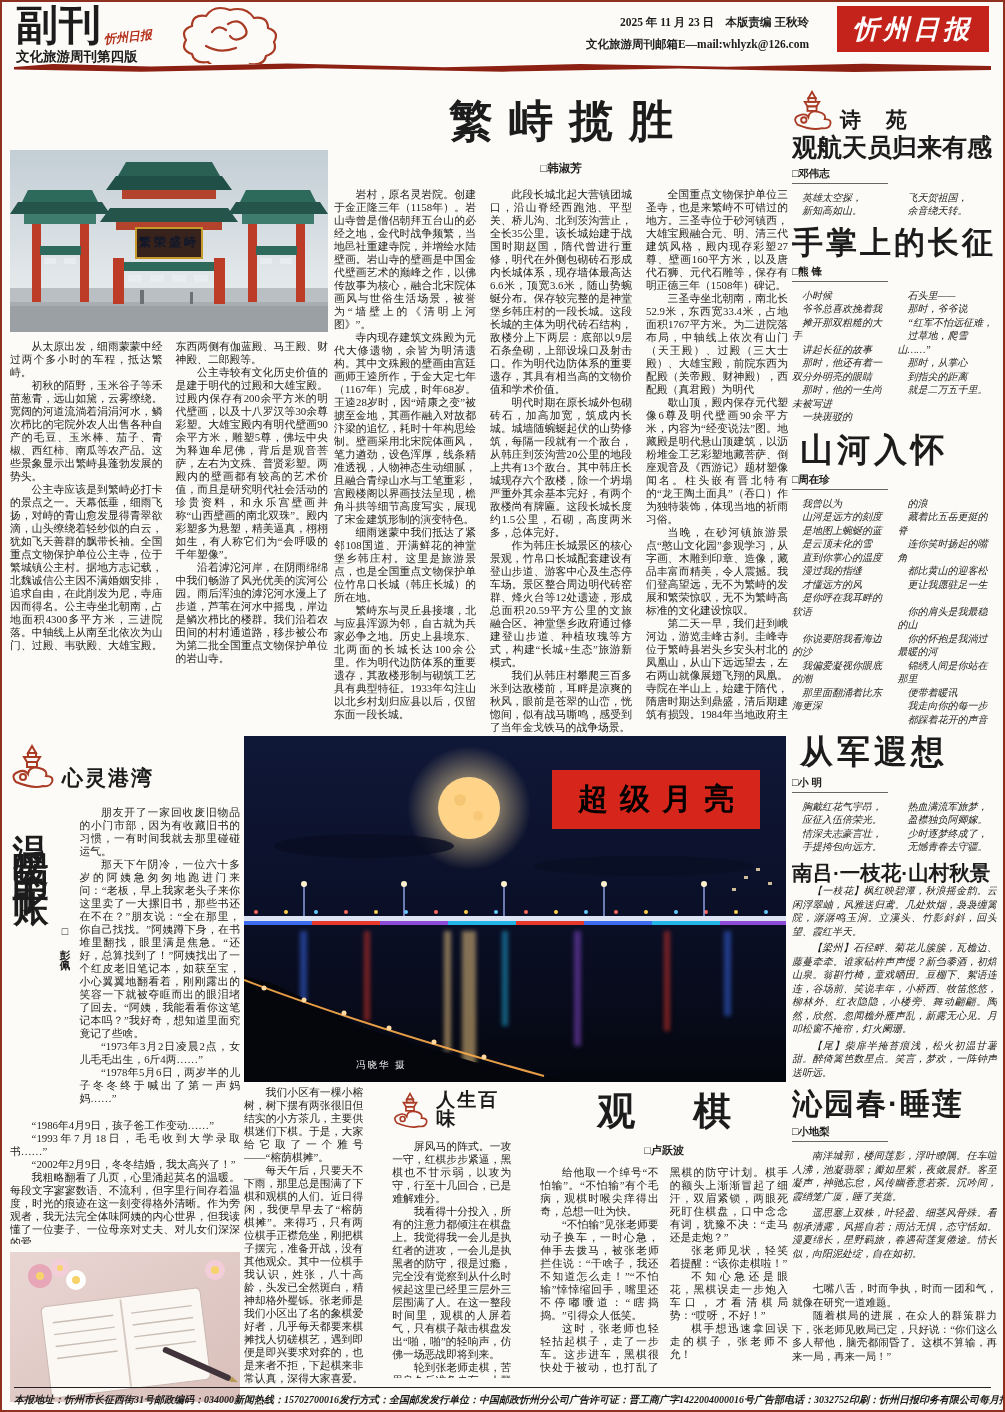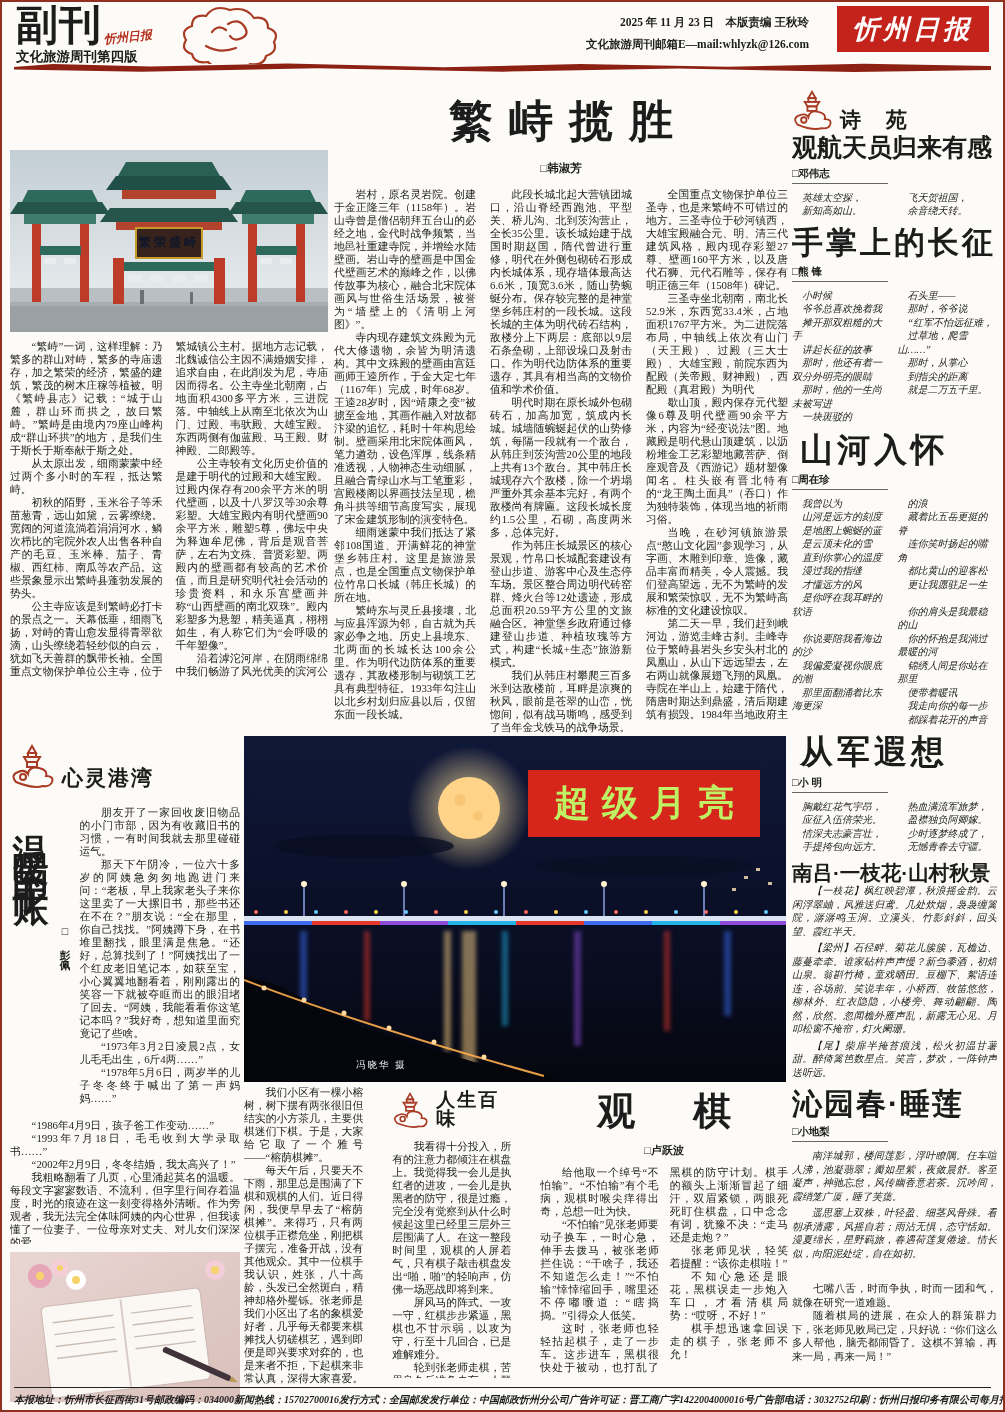--- a/index.html
+++ b/index.html
@@ -50,22 +50,22 @@
   .t30{font-size:30px;letter-spacing:2px;}
   .poem-author{font-size:10.5px;font-weight:bold;border-bottom:1px solid #666;display:inline-block;min-width:96px;padding:3px 0 2px;margin:2px 0 7px;}
   .poem-cols{display:flex;gap:6px;}
   .poem-col{flex:1;}
   .poem-col p{margin:0;font-size:10px;line-height:13.5px;font-style:italic;text-indent:1em;}
   .rail-guanqi{margin-top:22px;height:270px;overflow:hidden;}
   .rail-guanqi p{font-size:10.5px;line-height:13.5px;}
 
   
   .moon-photo{position:absolute;left:244px;top:736px;width:542px;height:346px;background:#05070f;overflow:hidden;}
-  .moon-banner{position:absolute;right:26px;top:34px;background:#d6251b;color:#bef264;font-family:"Liberation Sans",sans-serif;
-               font-weight:900;font-size:36px;letter-spacing:12px;padding:9px 14px 9px 26px;}
+  .moon-banner{position:absolute;right:26px;top:34px;background:#d6251b;color:#000000;font-family:"Liberation Sans",sans-serif;
+               font-weight:900;font-size:30px;letter-spacing:12px;padding:9px 14px 9px 26px;}
   .moon-credit{position:absolute;left:112px;bottom:10px;color:#eee;font-size:9.5px;letter-spacing:2px;}
 
   
   .zone-xinling{position:absolute;left:10px;top:744px;width:230px;}
   .shouzhang{display:flex;margin-top:14px;}
   .sz-title{writing-mode:vertical-rl;font-family:"Liberation Sans",sans-serif;font-weight:900;font-size:36px;letter-spacing:14px;height:310px;line-height:1.15;}
   .sz-author{writing-mode:vertical-rl;font-size:10.5px;font-weight:bold;letter-spacing:4px;margin:120px 8px 0 6px;}
   .sz-text{flex:1;height:310px;overflow:hidden;}
   .sz-cont{margin-top:3px;height:125px;overflow:hidden;}
   .notebook{position:relative;width:230px;height:150px;margin-top:8px;background:#e6d2cf;}
@@ -163,21 +163,20 @@
       </g>
 
       <rect x="130" y="140" width="4" height="14" fill="#6b7276"></rect>
       <rect x="180" y="142" width="3" height="12" fill="#6b7276"></rect>
       <rect x="0" y="156" width="318" height="26" fill="#9aa0a3"></rect>
     </svg>
     <div class="plaque-text">繁荣盛峙</div>
   </div>
 
   <div class="fanshi-left song">
-      <p>“繁峙”一词，这样理解：乃繁多的群山对峙，繁多的寺庙遗存，加之繁荣的经济，繁盛的建筑，繁茂的树木庄稼等植被。明《繁峙县志》记载：“城于山麓，群山环而拱之，故曰繁峙。”繁峙是由境内79座山峰构成“群山环拱”的地方，是我们生于斯长于斯奉献于斯之处。</p>
       <p>从太原出发，细雨蒙蒙中经过两个多小时的车程，抵达繁峙。</p>
       <p>初秋的陌野，玉米谷子等禾苗葱青，远山如黛，云雾缭绕。宽阔的河道流淌着涓涓河水，鳞次栉比的宅院外农人出售各种自产的毛豆、玉米棒、茄子、青椒、西红柿、南瓜等农产品。这些景象显示出繁峙县蓬勃发展的势头。</p>
       <p>公主寺应该是到繁峙必打卡的景点之一。天幕低垂，细雨飞扬，对峙的青山愈发显得青翠欲滴，山头缭绕着轻纱似的白云，犹如飞天善群的飘带长袖。全国重点文物保护单位公主寺，位于繁城镇公主村。据地方志记载，北魏诚信公主因不满婚姻安排，追求自由，在此削发为尼，寺庙因而得名。公主寺坐北朝南，占地面积4300多平方米，三进院落。中轴线上从南至北依次为山门、过殿、韦驮殿、大雄宝殿。东西两侧有伽蓝殿、马王殿、财神殿、二郎殿等。</p>
       <p>公主寺较有文化历史价值的是建于明代的过殿和大雄宝殿。过殿内保存有200余平方米的明代壁画，以及十八罗汉等30余尊彩塑。大雄宝殿内有明代壁画90余平方米，雕塑5尊，佛坛中央为释迦牟尼佛，背后是观音菩萨，左右为文殊、普贤彩塑。两殿内的壁画都有较高的艺术价值，而且是研究明代社会活动的珍贵资料，和永乐宫壁画并称“山西壁画的南北双珠”。殿内彩塑多为悬塑，精美逼真，栩栩如生，有人称它们为“会呼吸的千年塑像”。</p>
       <p>沿着滹沱河岸，在阴雨绵绵中我们畅游了风光优美的滨河公园。雨后浑浊的滹沱河水漫上了步道，芦苇在河水中摇曳，岸边是鳞次栉比的楼群。我们沿着农田间的村村通道路，移步被公布为第二批全国重点文物保护单位的岩山寺。</p>
     </div>
 </div>
 
 <div class="zone-fanshi">
   <div class="fanshi-title">繁峙揽胜</div>
@@ -527,22 +526,22 @@
             <path d="M14 13 h16 l-3 5 h-10 z"></path>
               <rect x="17" y="18" width="10" height="5"></rect>
             <path d="M6 38 q-6 -7 2 -10 q7 -3 10 2 q1 -8 11 -6 q9 2 7 8 q8 0 6 6 q-2 5 -9 4 q-10 3 -27 -4 z"></path>
             <circle cx="13" cy="33" r="3"></circle>
           </g>
         </svg>
       </span>
       <span class="sect-label">人生百味</span>
     </div>
     <div class="song" style="height:238px;overflow:hidden">
+        <p>屏风马的阵式。一攻一守，红棋步步紧逼，黑棋也不甘示弱，以攻为守，行至十几回合，已是难解难分。</p>
         <p>我看得十分投入，所有的注意力都倾注在棋盘上。我觉得我一会儿是执红者的进攻，一会儿是执黑者的防守，很是过瘾，完全没有觉察到从什么时候起这里已经里三层外三层围满了人。在这一整段时间里，观棋的人屏着气，只有棋子敲击棋盘发出“啪，啪”的轻响声，仿佛一场恶战即将到来。</p>
-        <p>屏风马的阵式。一攻一守，红棋步步紧逼，黑棋也不甘示弱，以攻为守，行至十几回合，已是难解难分。</p>
         <p>轮到张老师走棋，苦思良久后准备走车，人群中就有人终于忍不住了，便大声喊：“红棋进马，进马！”众人一看，叫喊者正是“不怕输”。此人因棋艺平常，输棋是常事，但他不论输赢总是很乐观，因此，大家就</p>
       </div>
   </div>
 
   <div class="gq-right">
     <div class="gq-title">观　棋</div>
     <div class="gq-author">□卢跃波</div>
     <div class="gq-cols song">
         <p>给他取一个绰号“不怕输”。“不怕输”有个毛病，观棋时喉尖痒得出奇，总想一吐为快。</p>
         <p>“不怕输”见张老师要动子换车，一时心急，伸手去拨马，被张老师拦住说：“干啥子，我还不知道怎么走！”“不怕输”悻悻缩回手，嘴里还不停嘟囔道：“瞎捣捣。”引得众人低笑。</p>

